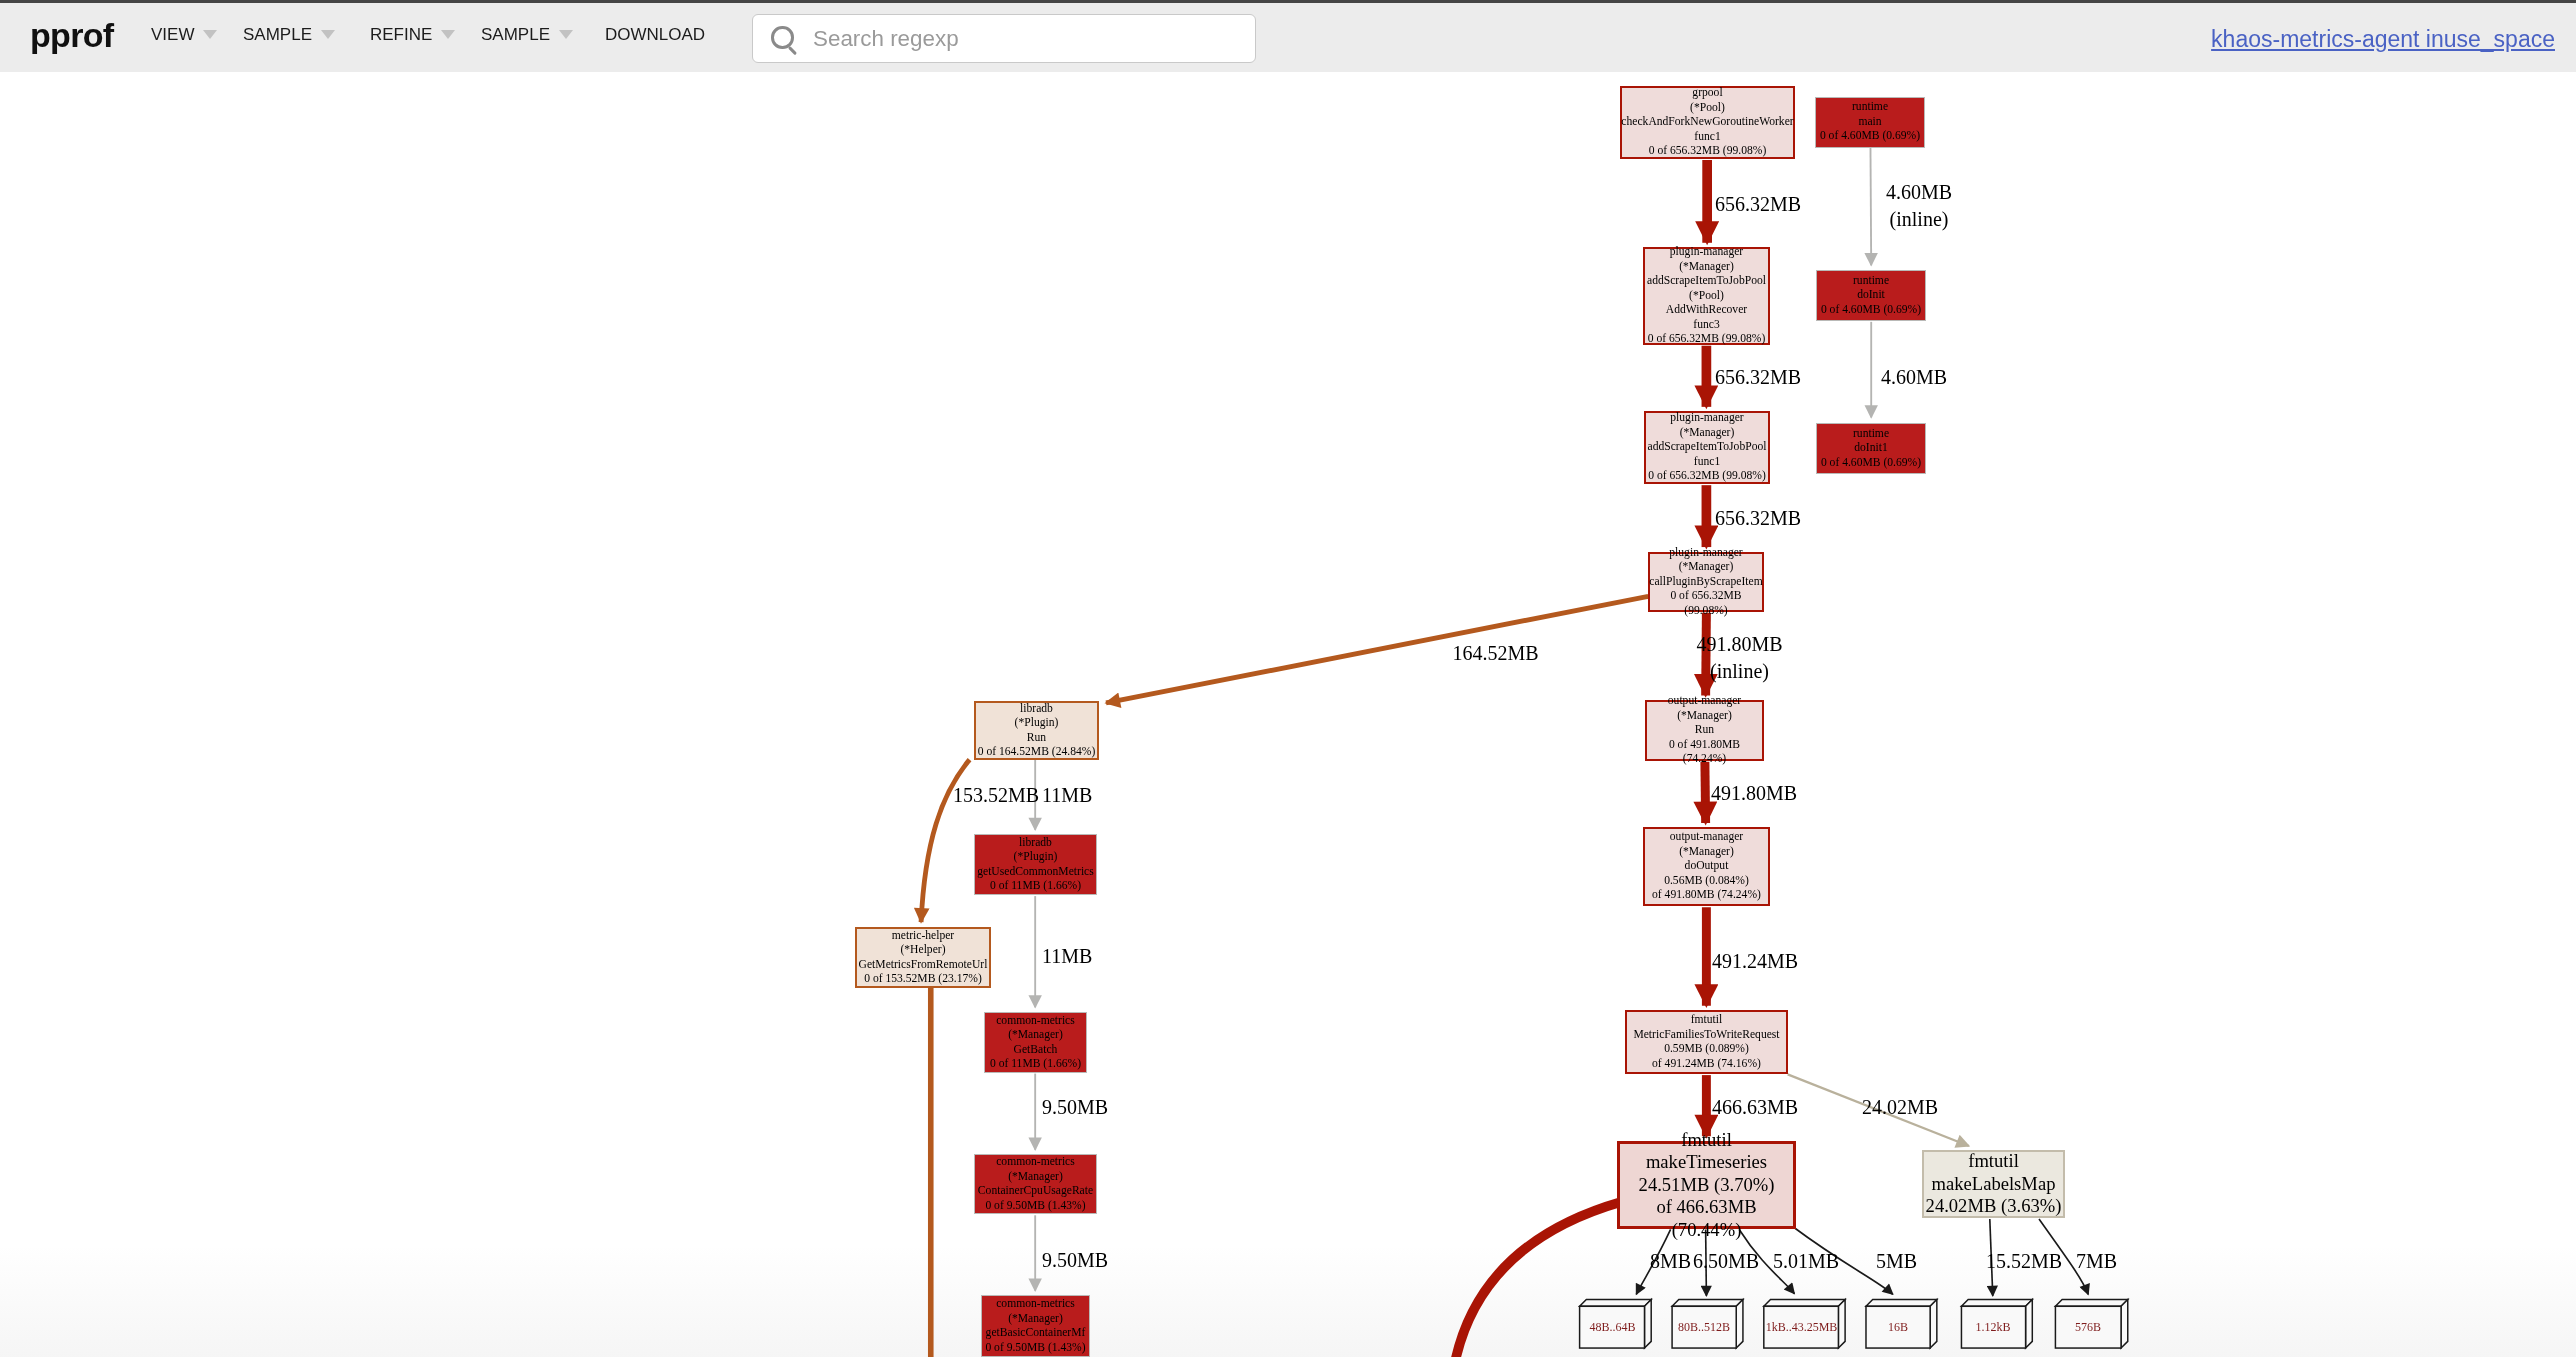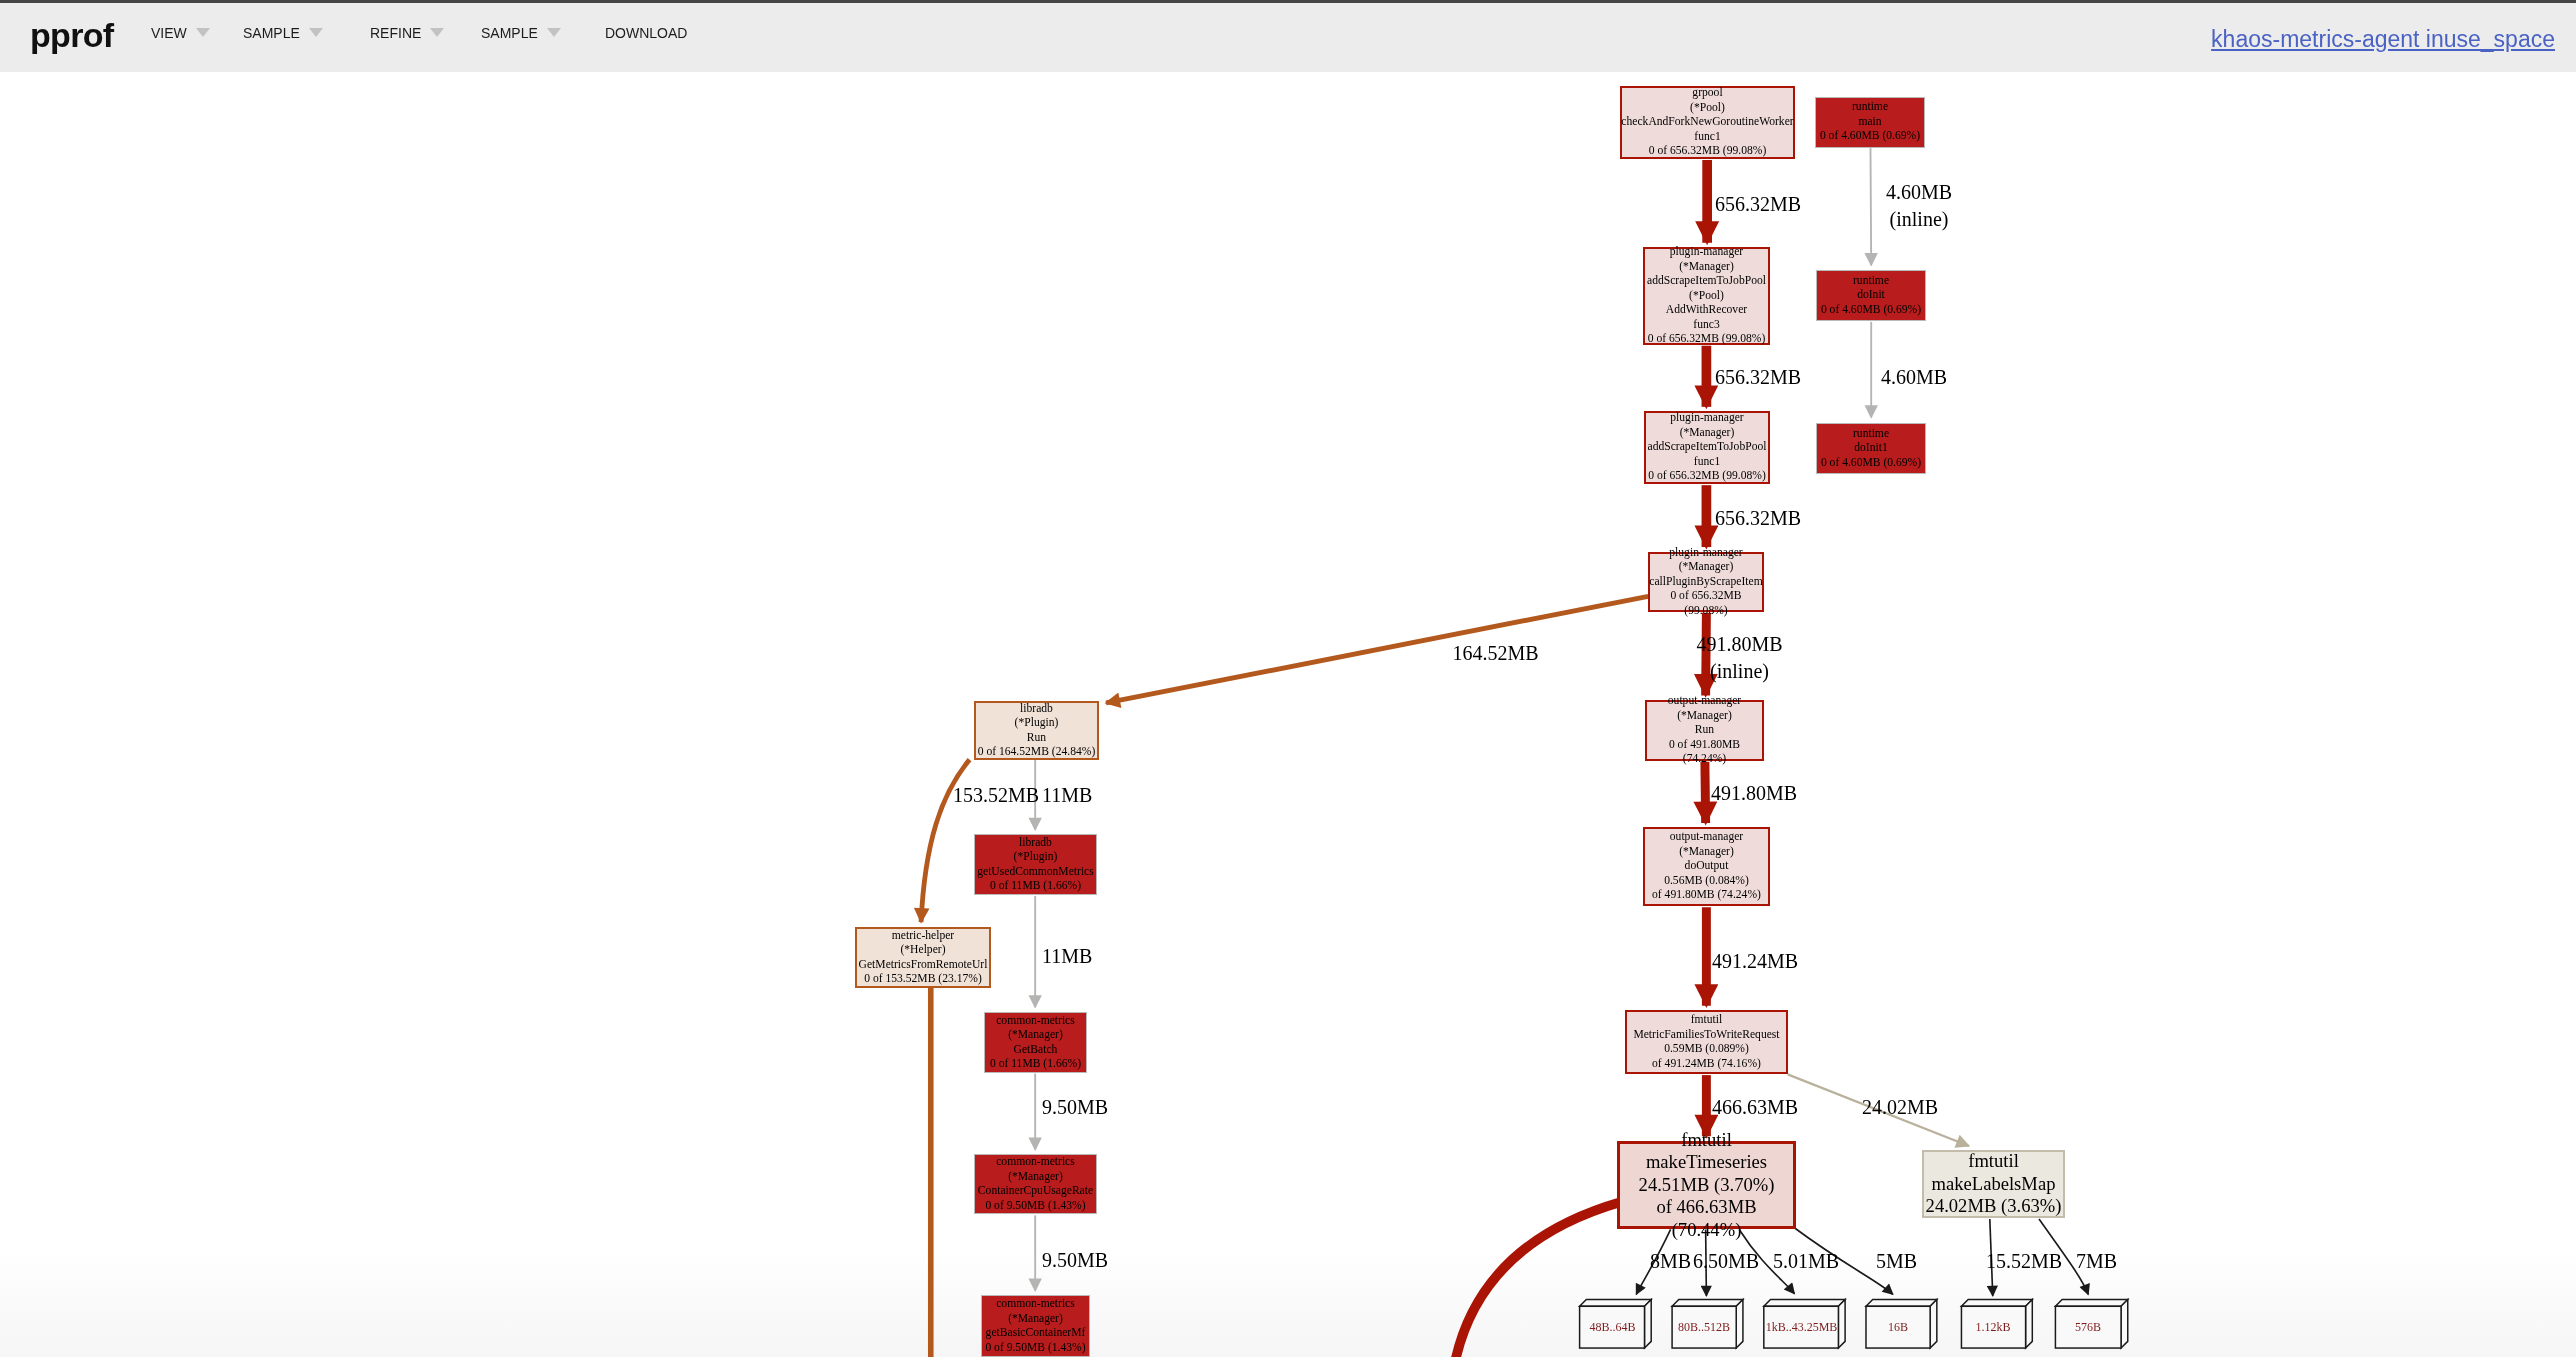--- a/index.html
+++ b/index.html
@@ -2,21 +2,21 @@
 <html style="font-size:12px"><head>
 <meta charset="utf-8">
 <title>pprof</title>
 <style>
   html,body{margin:0;padding:0;width:2576px;height:1357px;overflow:hidden;background:#ffffff;}
   body{font-family:"Liberation Sans",sans-serif;position:relative;}
 
   
   .topbar{position:absolute;left:0;top:0;width:2576px;height:72px;background:#ececec;border-top:3px solid #454545;box-sizing:border-box;z-index:5;}
   .brand{position:absolute;left:30px;top:13.4px;font-size:34px;font-weight:bold;color:#111;letter-spacing:-0.7px;}
-  .menu-item{position:absolute;top:22.4px;font-size:14px;color:#1c1c1c;cursor:pointer;white-space:nowrap;}
+  .menu-item{position:absolute;top:22.4px;font-size:17px;color:#1c1c1c;cursor:pointer;white-space:nowrap;}
   .menu-item .caret{display:inline-block;width:0;height:0;border-left:7.5px solid transparent;border-right:7.5px solid transparent;border-top:9px solid #c2c2c2;margin-left:9px;vertical-align:1.5px;}
   .search-wrap{position:absolute;left:752px;top:11.2px;width:504px;height:49px;}
   .search-input{width:100%;height:100%;box-sizing:border-box;border:1.5px solid #c9c9c9;border-radius:6px;background:#fff;font-size:22.4px;color:#333;padding:0 15px 0 60px;outline:none;font-family:"Liberation Sans",sans-serif;}
   .search-input::placeholder{color:#9a9a9a;}
   .mag{position:absolute;left:19.4px;top:12px;width:16.4px;height:16.4px;border:3px solid #8a8a8a;border-radius:50%;}
   .mag::after{content:"";position:absolute;left:15.7px;top:17px;width:9.7px;height:3.4px;background:#8a8a8a;transform:rotate(45deg);transform-origin:0 0;border-radius:1.5px;}
   .profile-link{position:absolute;right:21px;top:23px;font-size:23px;color:#4a62c4;text-decoration:underline;cursor:pointer;white-space:nowrap;}
 
   
   .graph{position:absolute;left:0;top:72px;width:2576px;height:1285px;background:#ffffff;border-radius:32px;}
@@ -40,20 +40,24 @@
 </head>
 <body>
 
 <div class="topbar">
   <div class="brand">pprof</div>
   <div class="menu-item" style="left:151px"><span>VIEW</span><span class="caret"></span></div>
   <div class="menu-item" style="left:243px"><span>SAMPLE</span><span class="caret"></span></div>
   <div class="menu-item" style="left:370px"><span>REFINE</span><span class="caret"></span></div>
   <div class="menu-item" style="left:481px"><span>SAMPLE</span><span class="caret"></span></div>
   <div class="menu-item" style="left:605px"><span>DOWNLOAD</span></div>
+  <div class="search-wrap">
+    <input class="search-input" type="text" placeholder="Search regexp" style="">
+    <span class="mag"></span>
+  </div>
   <div class="profile-link">khaos-metrics-agent inuse_space</div>
 </div>
 
 <div class="graph">
 <div class="bottom-fade"></div>
 
 <svg width="2576" height="1285" viewBox="0 97 3454 1723">
   <defs>
     <marker id="mk-red" viewBox="0 0 10 10" refX="9" refY="5" markerWidth="44" markerHeight="32" markerUnits="userSpaceOnUse" orient="auto">
           <path d="M0,0 L10,5 L0,10 z" fill="#a91405"></path>

